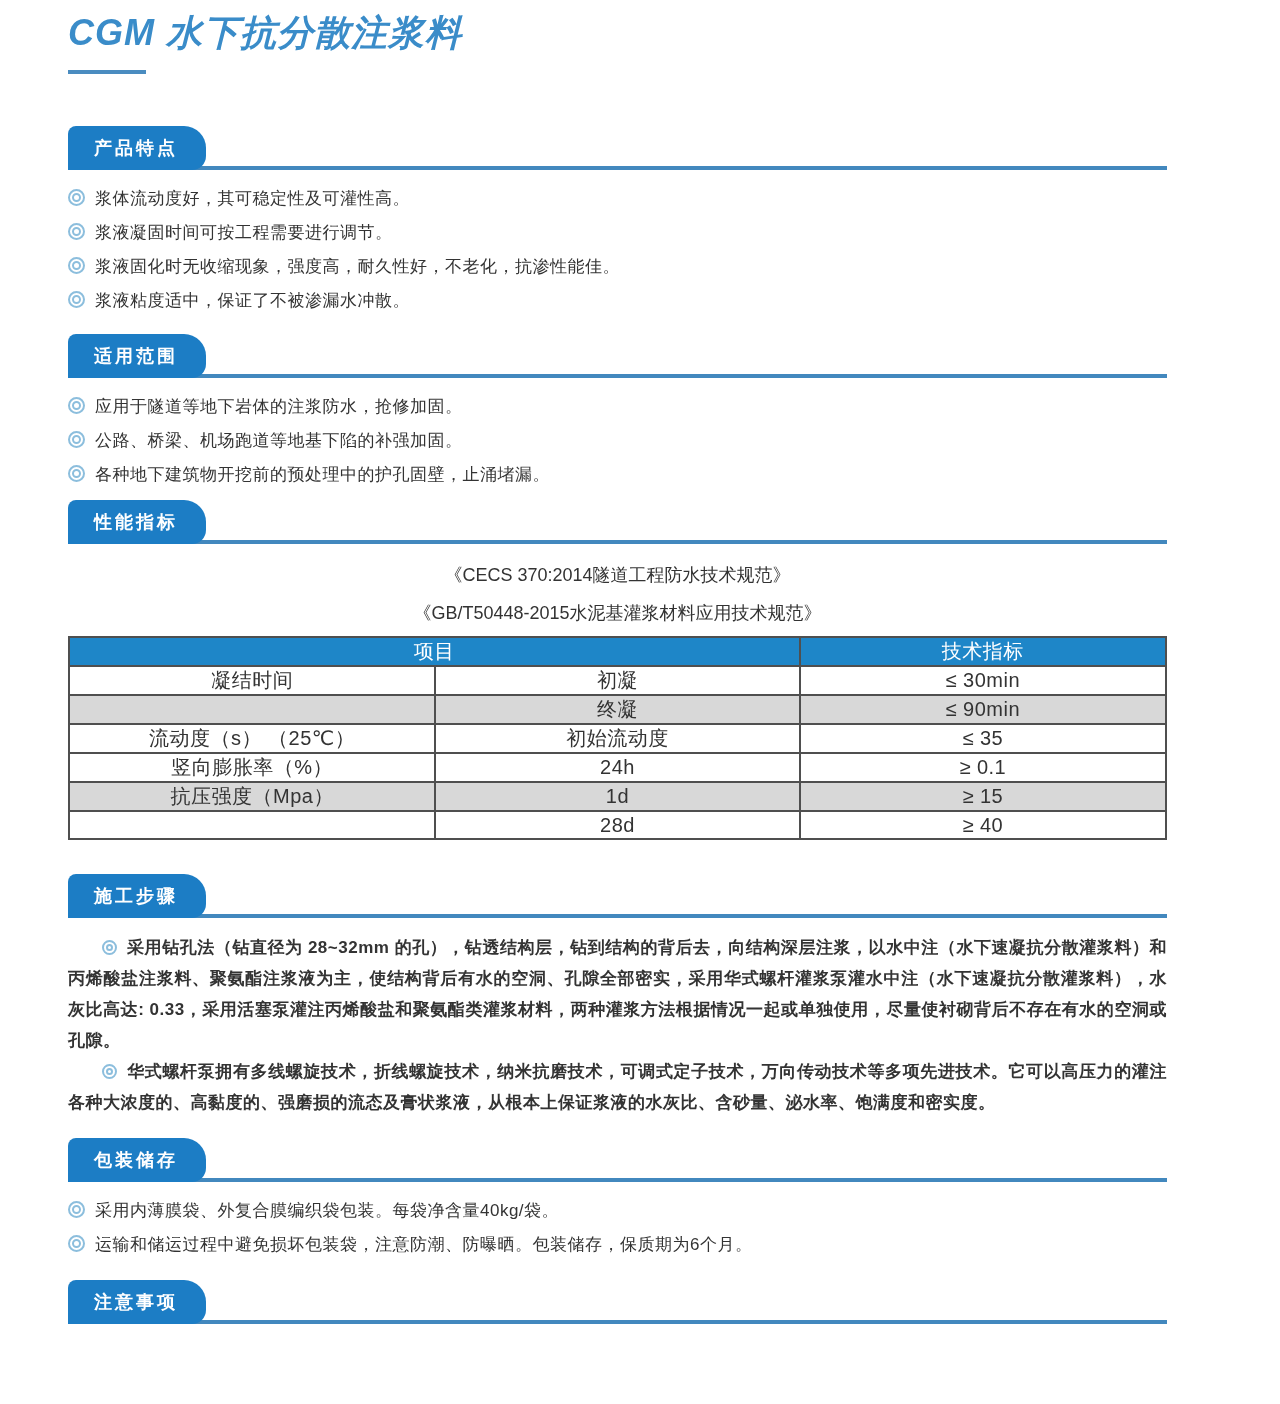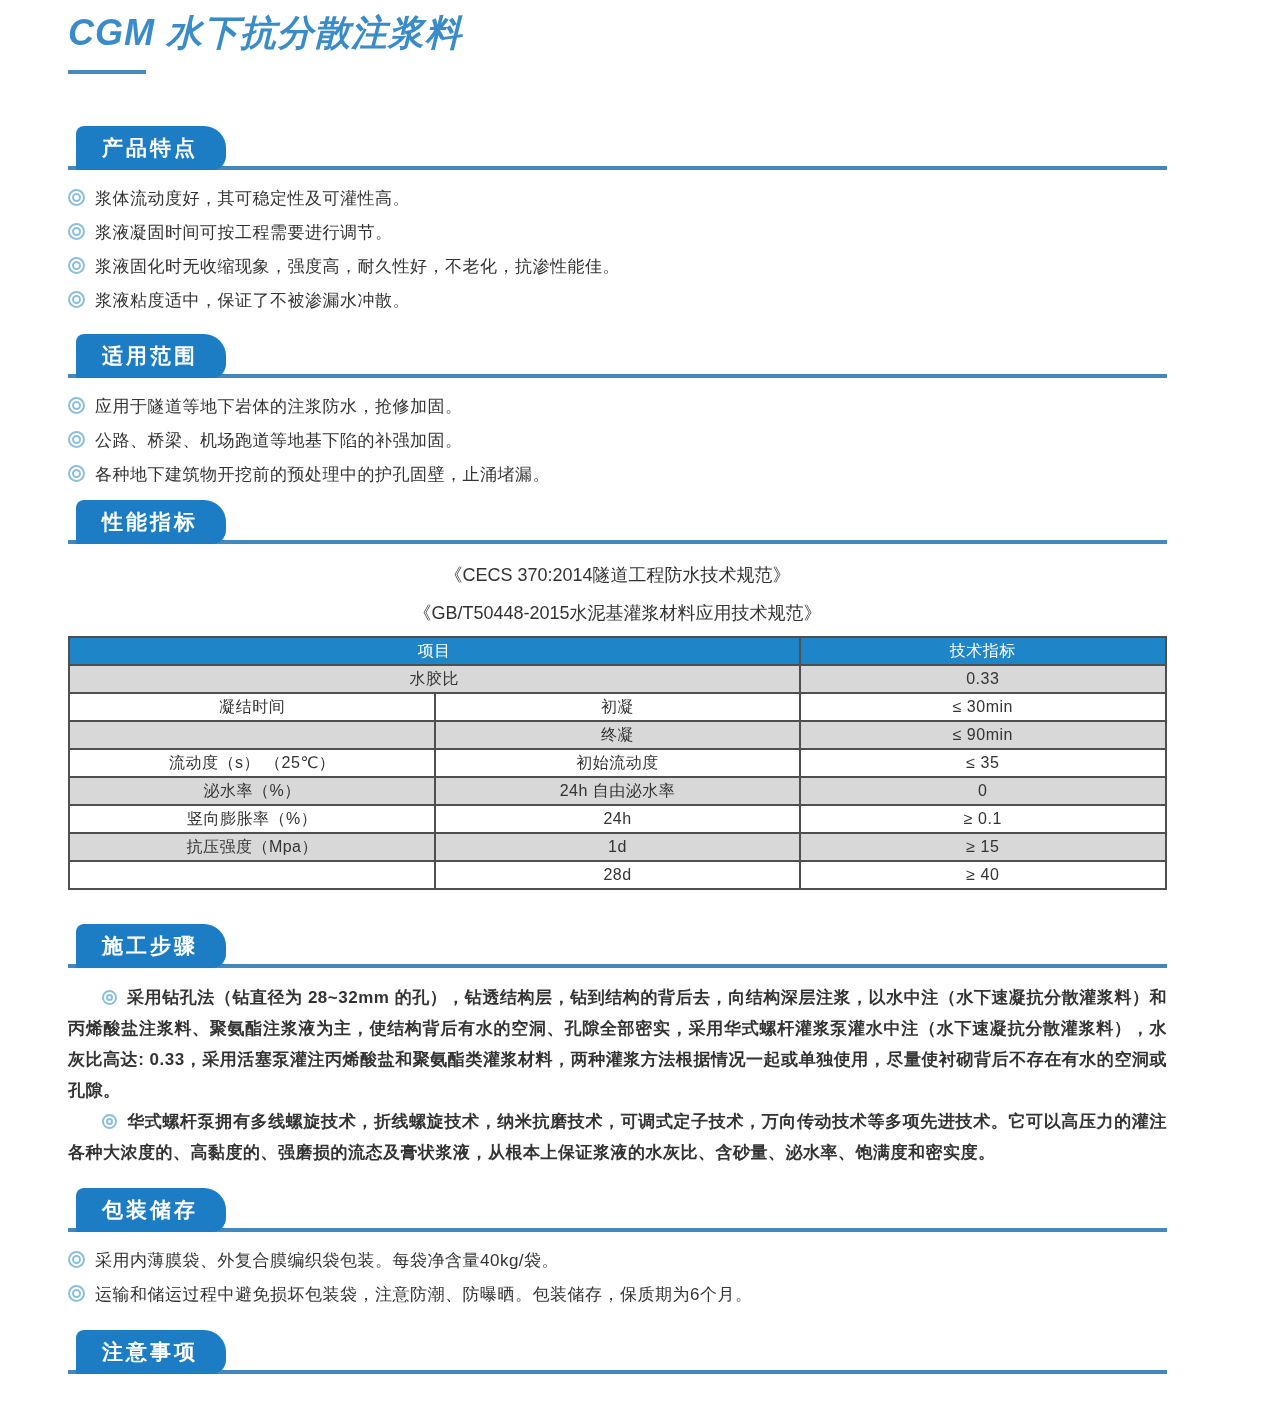--- a/index.html
+++ b/index.html
@@ -36,25 +36,25 @@
 
   
   .section { margin: 0; }
   .sec-head {
     border-bottom: 4px solid #4288be;
     height: 46px;
     position: relative;
   }
   .sec-badge {
     position: absolute;
-    left: 8px;
+    left: 0;
     bottom: -4px;
     background: #1c7dc5;
     color: #ffffff;
-    font-size: 21px;
+    font-size: 18px;
     font-weight: bold;
     letter-spacing: 3px;
     line-height: 26px;
     padding: 9px 28px 9px 26px;
     border-radius: 8px 22px 14px 0;
     margin-top: 24px;
   }
 
   
   .bullets {
@@ -104,21 +104,21 @@
     width: 100%;
     border-collapse: collapse;
     table-layout: fixed;
     margin-top: 6px;
   }
   table.perf th, table.perf td {
     border: 2px solid #4f4f4f;
     height: 28px;
     padding: 0 4px;
     text-align: center;
-    font-size: 16px;
+    font-size: 20px;
     font-weight: normal;
     color: #333333;
     letter-spacing: 0.5px;
   }
   table.perf thead th {
     background: #1e86c8;
     color: #ffffff;
   }
   table.perf tr.gray td { background: #d8d8d8; }
 
@@ -224,44 +224,35 @@
           <col style="width:33.2%">
           <col style="width:33.4%">
         </colgroup>
       <thead>
         <tr>
           <th colspan="2">项目</th>
           <th>技术指标</th>
         </tr>
       </thead>
       <tbody>
-        <tr class="gray">
-          <td colspan="2">水胶比</td>
-          <td>0.33</td>
-        </tr>
         <tr>
           <td>凝结时间</td>
           <td>初凝</td>
           <td>≤ 30min</td>
         </tr>
         <tr class="gray">
           <td></td>
           <td>终凝</td>
           <td>≤ 90min</td>
         </tr>
         <tr>
           <td>流动度（s） （25℃）</td>
           <td>初始流动度</td>
           <td>≤ 35</td>
         </tr>
-        <tr class="gray">
-          <td>泌水率（%）</td>
-          <td>24h 自由泌水率</td>
-          <td>0</td>
-        </tr>
         <tr>
           <td>竖向膨胀率（%）</td>
           <td>24h</td>
           <td>≥ 0.1</td>
         </tr>
         <tr class="gray">
           <td>抗压强度（Mpa）</td>
           <td>1d</td>
           <td>≥ 15</td>
         </tr>

